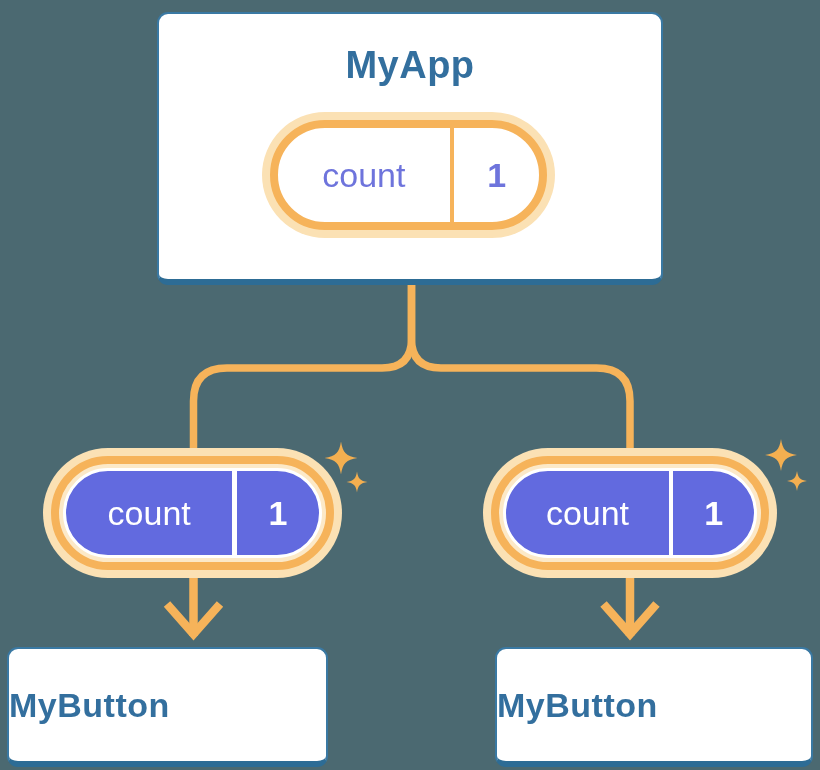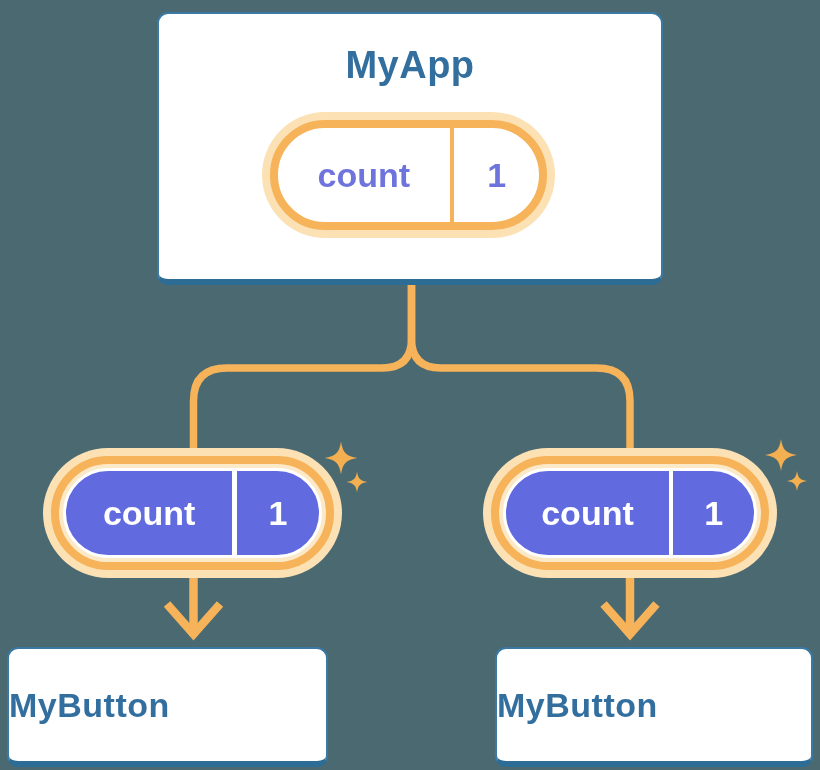--- a/index.html
+++ b/index.html
@@ -87,21 +87,21 @@
   }
   .pill.dark .cell { color: #FFFFFF; }
   .pill.dark .divider { background: #FFFFFF; }
 
   .cell {
     display: flex;
     align-items: center;
     justify-content: center;
     font-size: 34px;
   }
-  .cell.label { flex: 170; font-weight: 700; }
+  .cell.label { flex: 170; font-weight: 400; }
   .cell.value { flex: 84;  font-weight: 700; }
   .divider { width: 4.5px; }
 
   .pill-root  { left: 262px; top: 112px; width: 293px; height: 126px; }
   .pill-left  { left: 43px;  top: 448px; width: 299px; height: 130px; }
   .pill-right { left: 483px; top: 448px; width: 294px; height: 130px; }
 </style>
 </head>
 <body>
 

